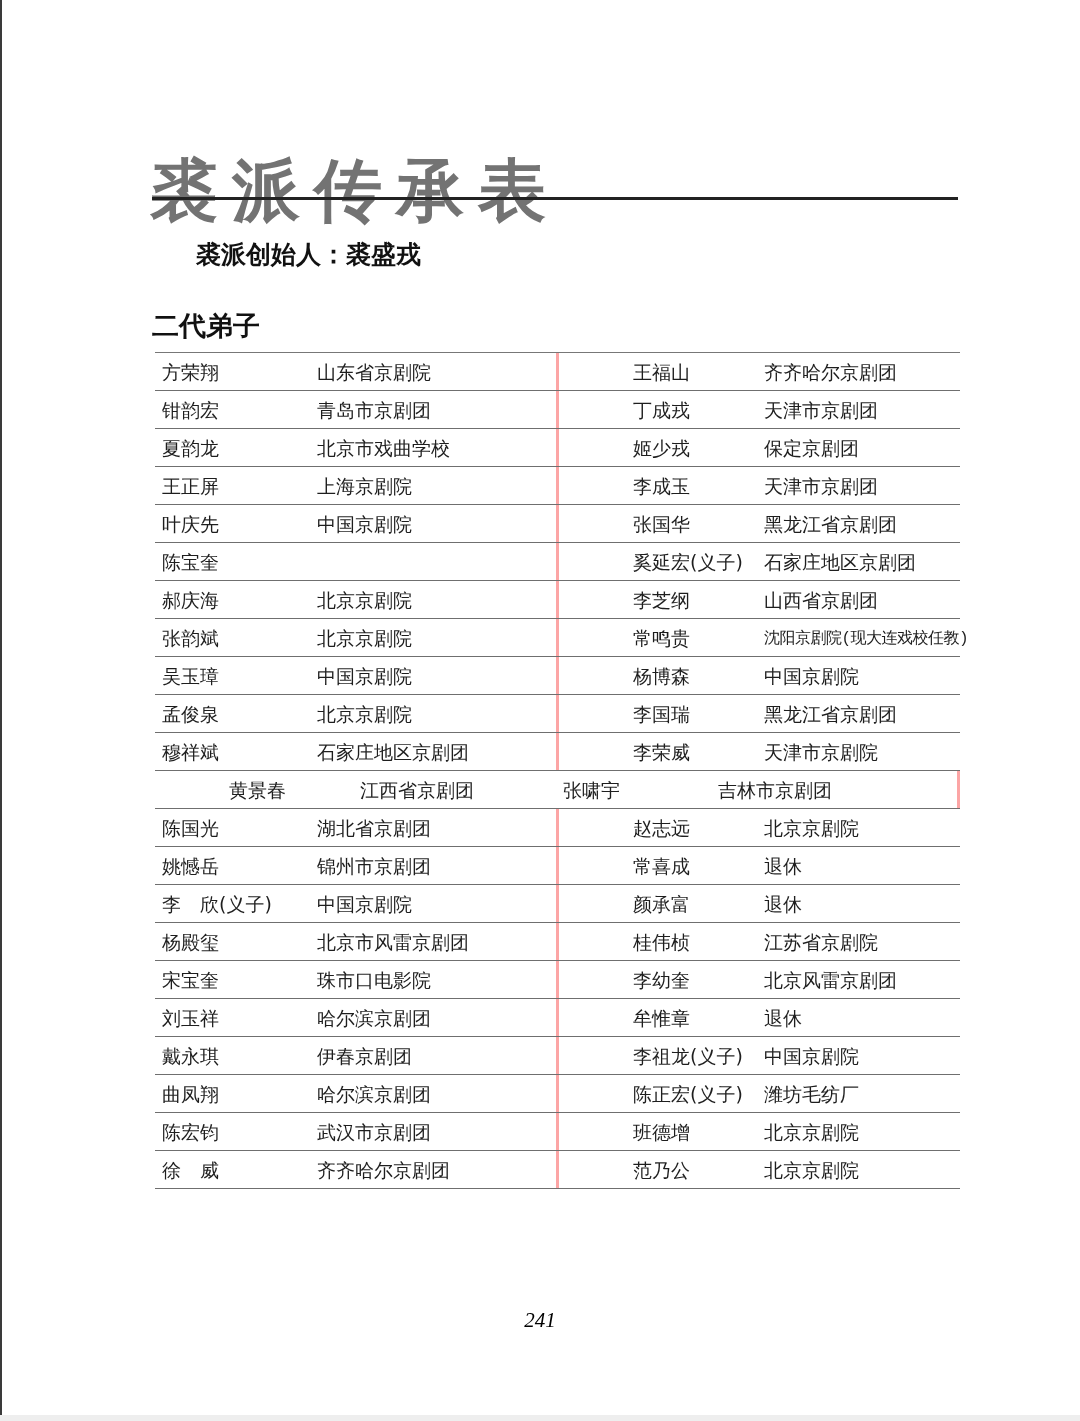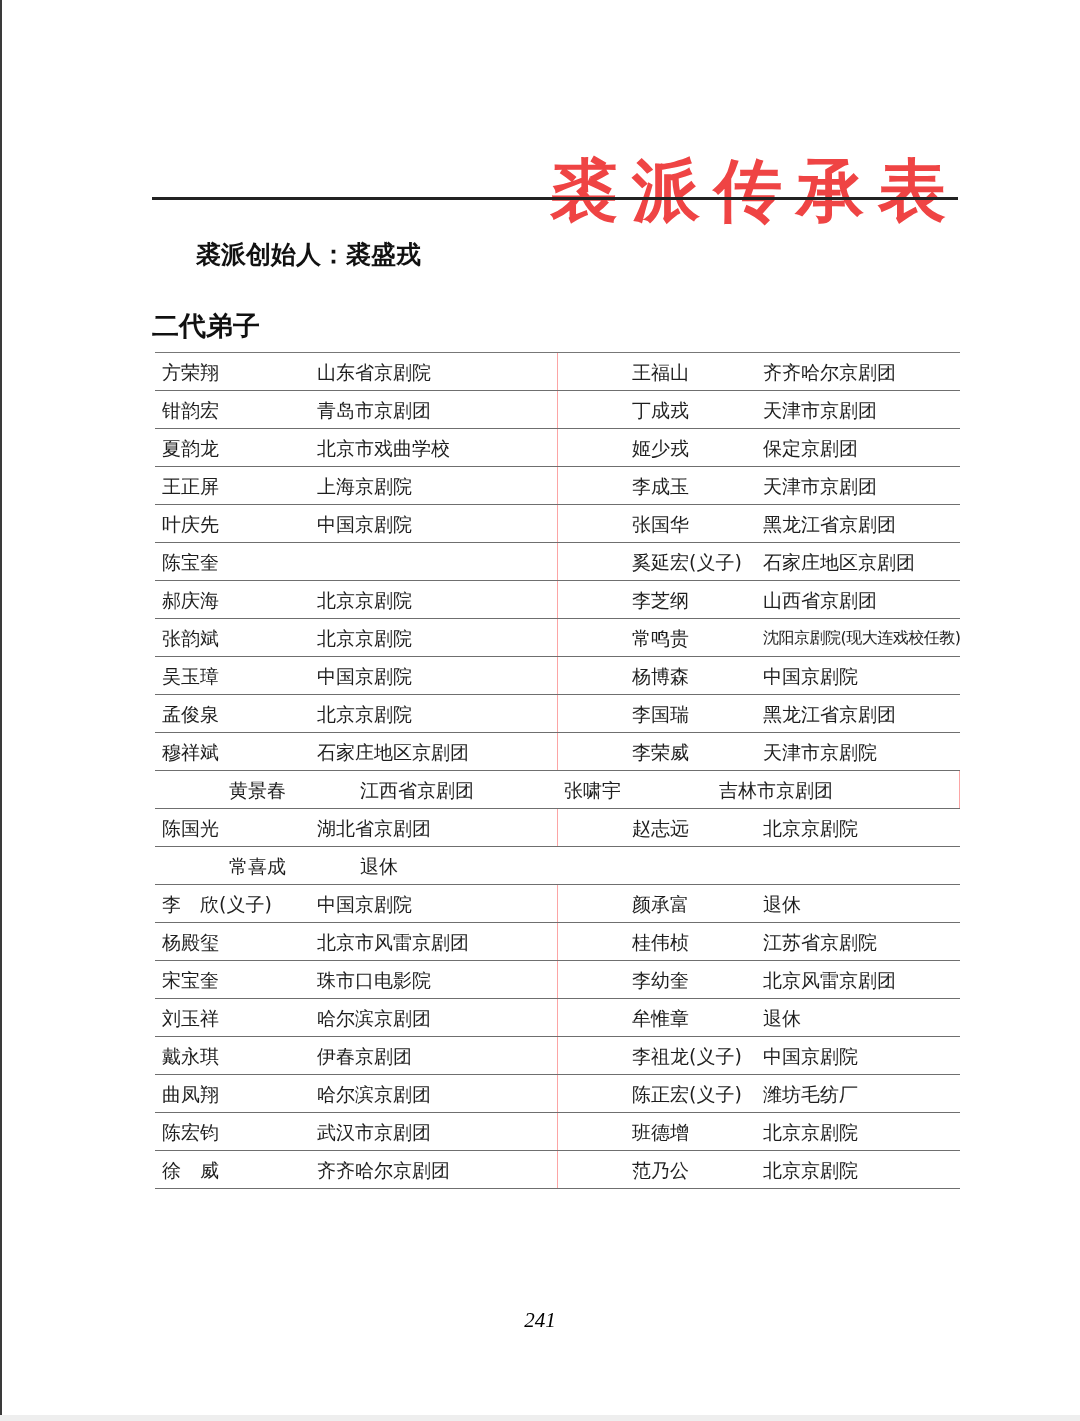--- a/index.html
+++ b/index.html
@@ -3,48 +3,48 @@
 <meta charset="utf-8">
 <style>
   html, body { margin: 0; padding: 0; }
   body {
     width: 1080px; height: 1421px; background: #ffffff; position: relative; overflow: hidden;
     font-family: "DejaVu Sans", "Liberation Sans", sans-serif; color: #1a1a1a;
   }
   .left-edge { position: absolute; left: 0; top: 0; width: 2px; height: 1421px; background: #3a3a3a; }
   .bottom-strip { position: absolute; left: 0; top: 1415px; width: 1080px; height: 6px; background: #eeeeee; }
   .title {
-    position: absolute; left: 150px; width: 810px; top: 100px; text-align: right;
+    position: absolute; left: 150px; width: 810px; top: 100px; text-align: left;
     font-family: "DejaVu Serif", "Liberation Serif", serif; font-weight: bold;
-    font-size: 68px; letter-spacing: 14px; color: #ef4444;
+    font-size: 68px; letter-spacing: 14px; color: #737373;
   }
   .title-rule { position: absolute; left: 152px; top: 197px; width: 806px; height: 3px; background: #222; }
   .founder {
     position: absolute; left: 152px; top: 238px; font-size: 25px; font-weight: bold; color: #111; margin-left: 44px;
   }
   .section-heading {
     position: absolute; left: 152px; top: 308px; font-size: 27px; font-weight: bold; color: #111;
   }
   .table {
     position: absolute; left: 155px; top: 352px; width: 805px;
   }
   .table-top { height: 1px; background: #777; width: 805px; }
   .row {
     position: relative; height: 37px; border-bottom: 1.5px solid #6f6f6f; display: flex;
   }
   .cell-half { position: relative; width: 402px; height: 37px; }
-  .cell-half.left { border-right: 1px solid #fca5a5; }
+  .cell-half.left { border-right: 3px solid #fca5a5; }
   .name, .org {
     position: absolute; top: 7px; font-size: 19px; color: #1e1e1e; white-space: nowrap;
   }
   .left .name { left: 7px; }
   .left .org { left: 162px; }
   .right .name { left: 50px; margin-left: 24px; }
   .right .org { left: 205px; }
-  .org.small { font-size: 16px; top: 9px; letter-spacing: -0.5px; }
+  .org.small { font-size: 16px; top: 9px; letter-spacing: -0.5px; font-family: Liberation Mono, monospace; }
   .page-number {
     position: absolute; left: 0; width: 1080px; top: 1308px; text-align: center;
     font-family: "Liberation Serif", "DejaVu Serif", serif; font-style: italic; font-size: 21px; color: #000000;
   }
 </style>
 </head>
 <body>
 
 <div class="left-edge"></div>
 
@@ -181,20 +181,24 @@
         <div class="cell-half left">
           <span class="name">陈国光</span>
           <span class="org">湖北省京剧团</span>
         </div>
         <div class="cell-half right">
           <span class="name">赵志远</span>
           <span class="org">北京京剧院</span>
         </div>
       </div>
       <div class="row">
+        <div class="cell-half left">
+          <span class="name">姚憾岳</span>
+          <span class="org">锦州市京剧团</span>
+        </div>
         <div class="cell-half right">
           <span class="name">常喜成</span>
           <span class="org">退休</span>
         </div>
       </div>
       <div class="row">
         <div class="cell-half left">
           <span class="name">李　欣(义子)</span>
           <span class="org">中国京剧院</span>
         </div>

